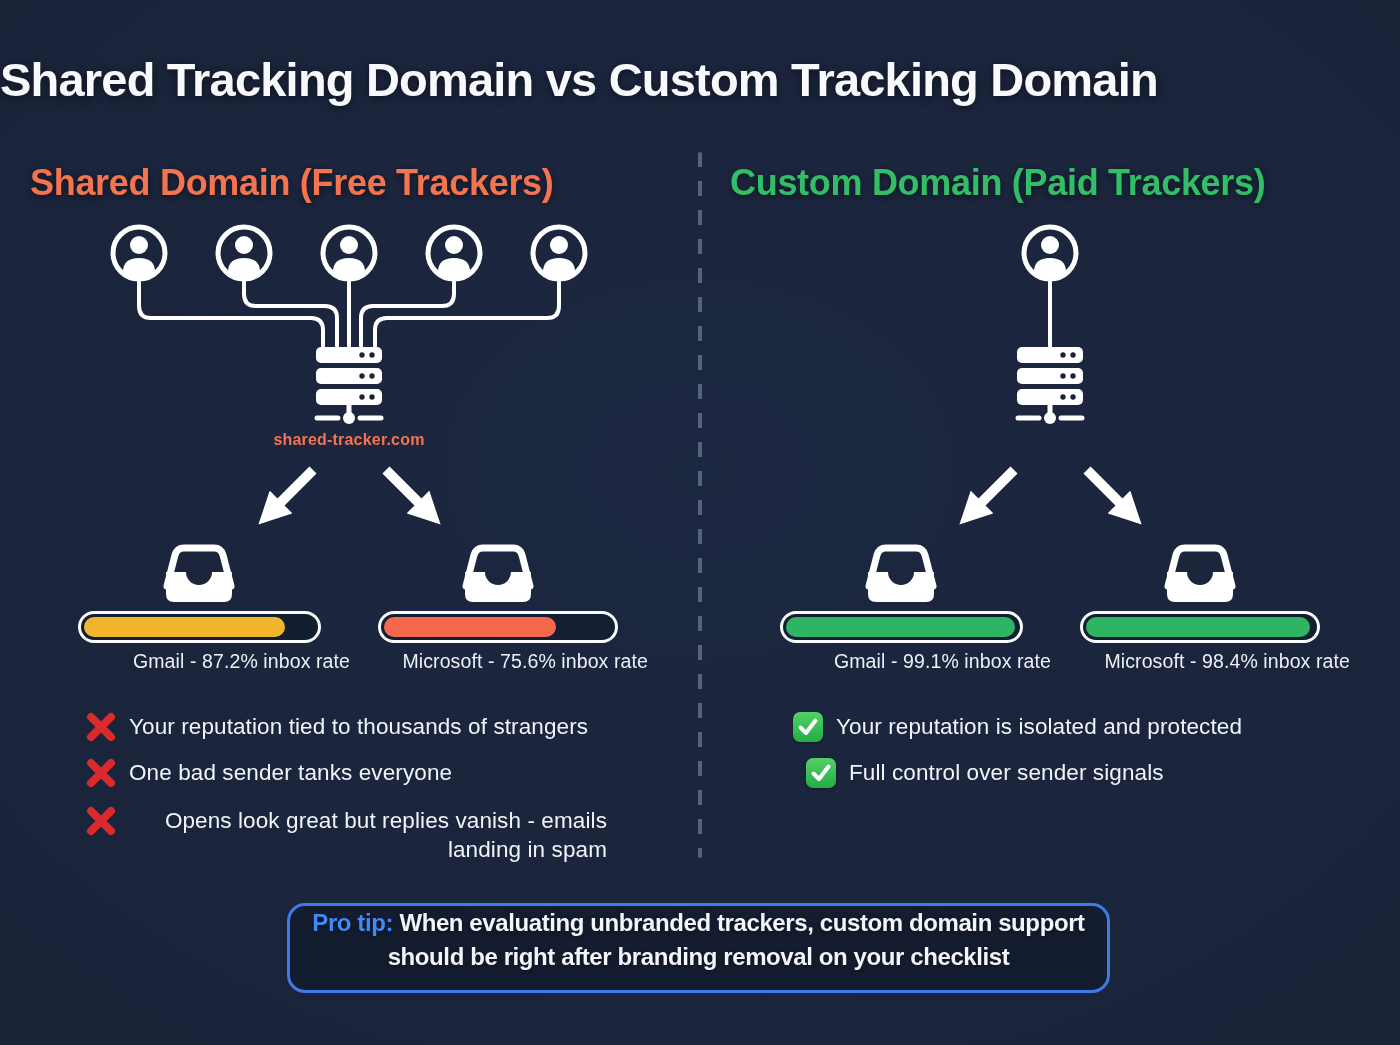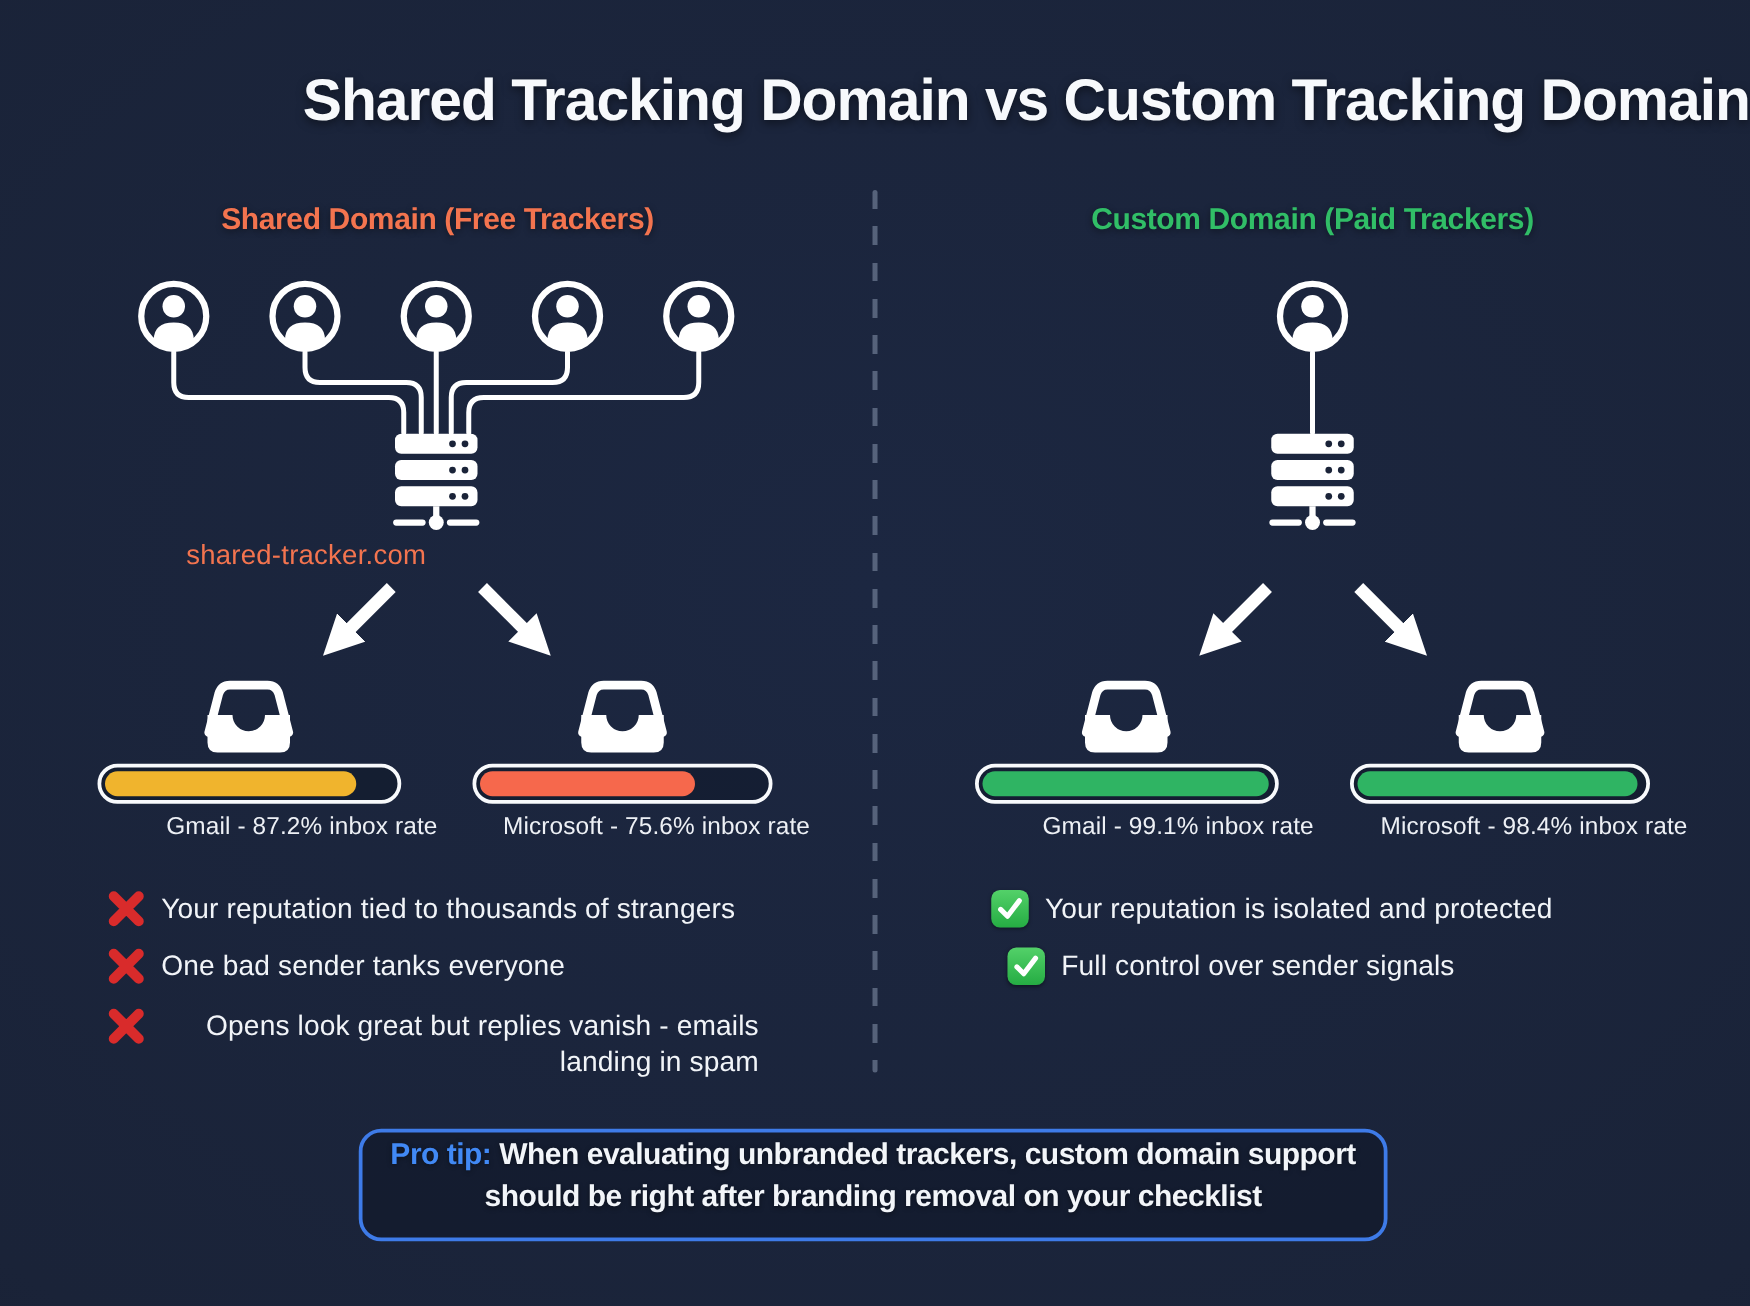--- a/index.html
+++ b/index.html
@@ -10,56 +10,56 @@
     height: 1045px;
     overflow: hidden;
     font-family: "Liberation Sans", sans-serif;
     background: radial-gradient(130% 130% at 50% 45%, #1c2741 0%, #1a2338 55%, #131c2e 100%);
     color: #f2f5f9;
   }
   .abs { position: absolute; }
 
   .title {
     left: 0; right: 0; top: 52px;
-    text-align: right;
+    text-align: left;
     font-size: 47px;
     font-weight: 700;
     letter-spacing: -0.8px;
     color: #f7f9fc;
     text-shadow: 0 2px 8px rgba(0,0,0,.5);
   }
 
   .col-heading {
     top: 162px;
     width: 640px;
-    text-align: center;
-    font-size: 24px;
+    text-align: left;
+    font-size: 36px;
     font-weight: 700;
     letter-spacing: -0.3px;
     text-shadow: 0 2px 6px rgba(0,0,0,.45);
   }
   .col-heading.left  { left: 30px;  }
   .col-heading.right { left: 730px; }
 
   .divider {
     left: 698px; top: 152px;
     width: 4px; height: 706px;
     background: repeating-linear-gradient(to bottom, #8694ac 0 15px, transparent 15px 29px);
     opacity: .55;
     border-radius: 2px;
   }
 
   svg.diagram-layer { left: 0; top: 0; pointer-events: none; }
 
   .domain-label {
     top: 431px;
     width: 400px;
-    text-align: left;
-    font-size: 22px;
-    font-weight: 400;
+    text-align: center;
+    font-size: 16px;
+    font-weight: 700;
     letter-spacing: 0.2px;
   }
 
   .bar-outer {
     top: 611px;
     height: 32px;
     border: 3px solid #f8fafc;
     border-radius: 16px;
     padding: 3px;
     background: rgba(10,16,30,.35);
@@ -96,23 +96,23 @@
     display: flex; align-items: center; justify-content: center;
     box-shadow: 0 1px 3px rgba(0,0,0,.4);
   }
 
   .pro-tip {
     left: 287px; top: 903px;
     width: 823px; height: 90px;
     border: 3px solid #3e7be8;
     border-radius: 18px;
     background: rgba(13,20,36,.45);
-    display: flex; align-items: flex-end; justify-content: center;
+    display: flex; align-items: flex-start; justify-content: center;
     text-align: center;
-    padding: 15px 16px;
+    padding: 0 16px;
   }
   .pro-tip .tip-text {
     font-size: 24px;
     font-weight: 700;
     line-height: 34px;
     letter-spacing: -0.4px;
     color: #f2f5f9;
     text-shadow: 0 1px 4px rgba(0,0,0,.4);
   }
   .pro-tip .tip-label { color: #4189f5; }

